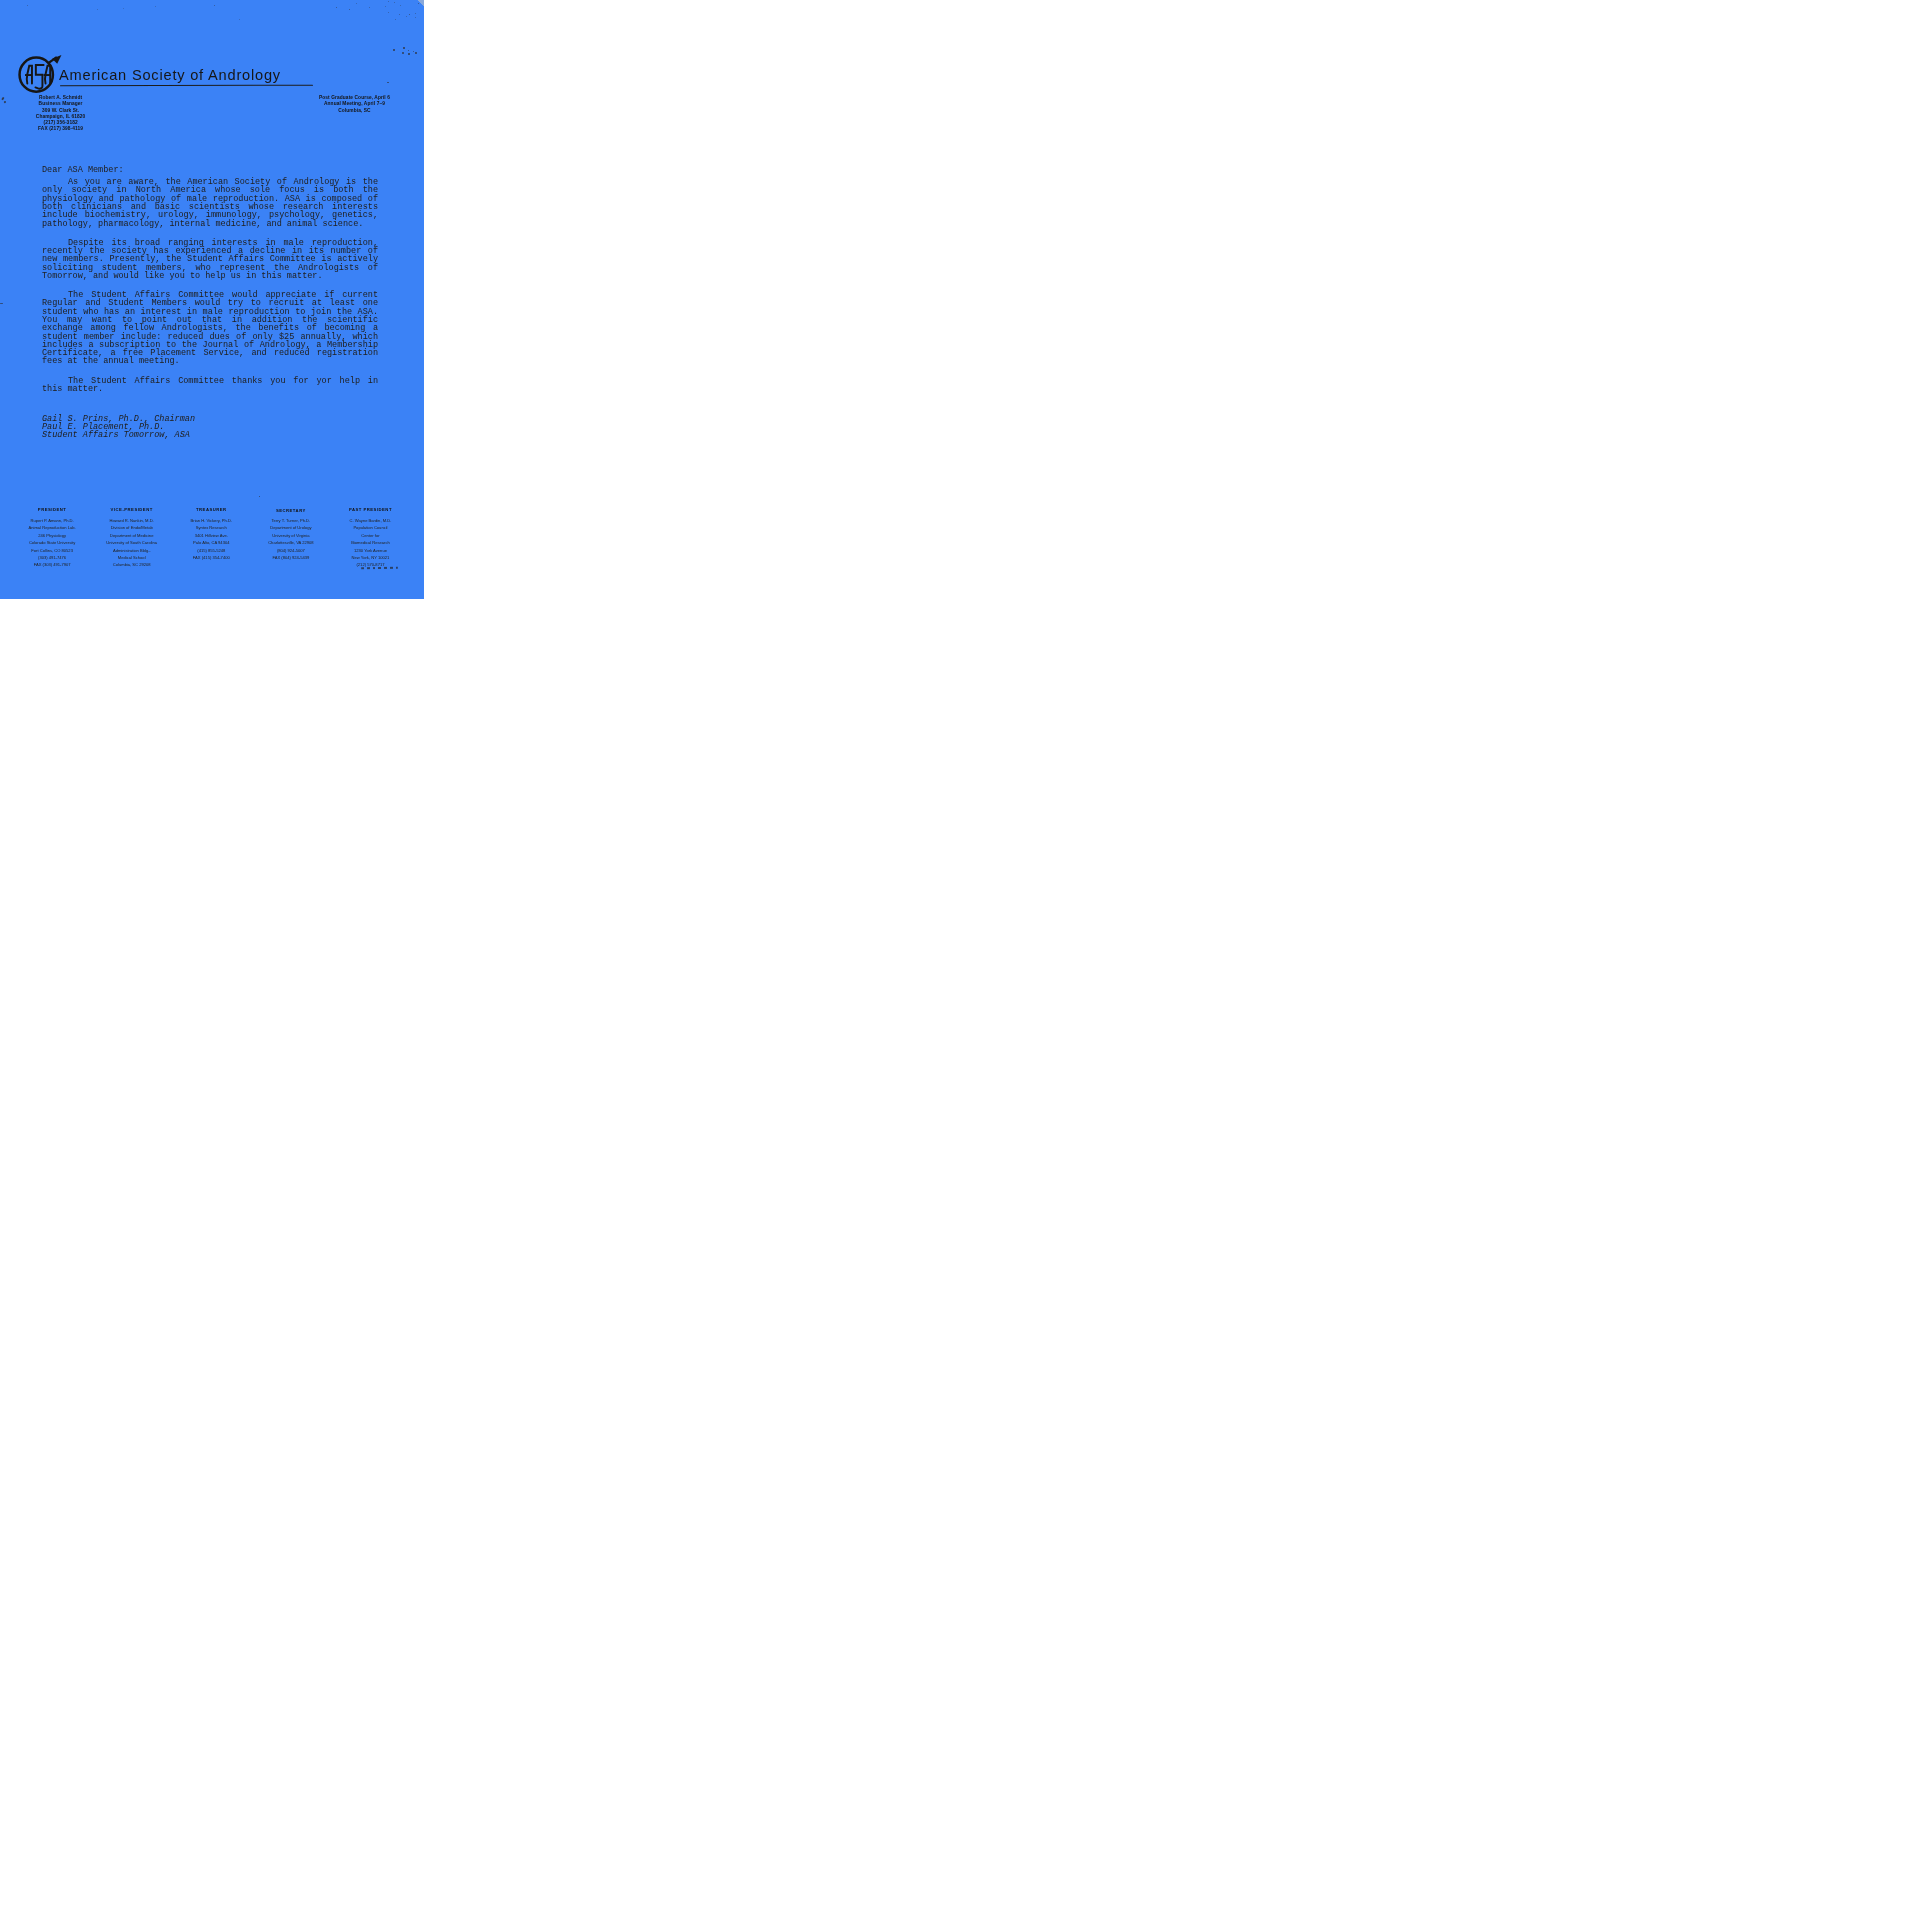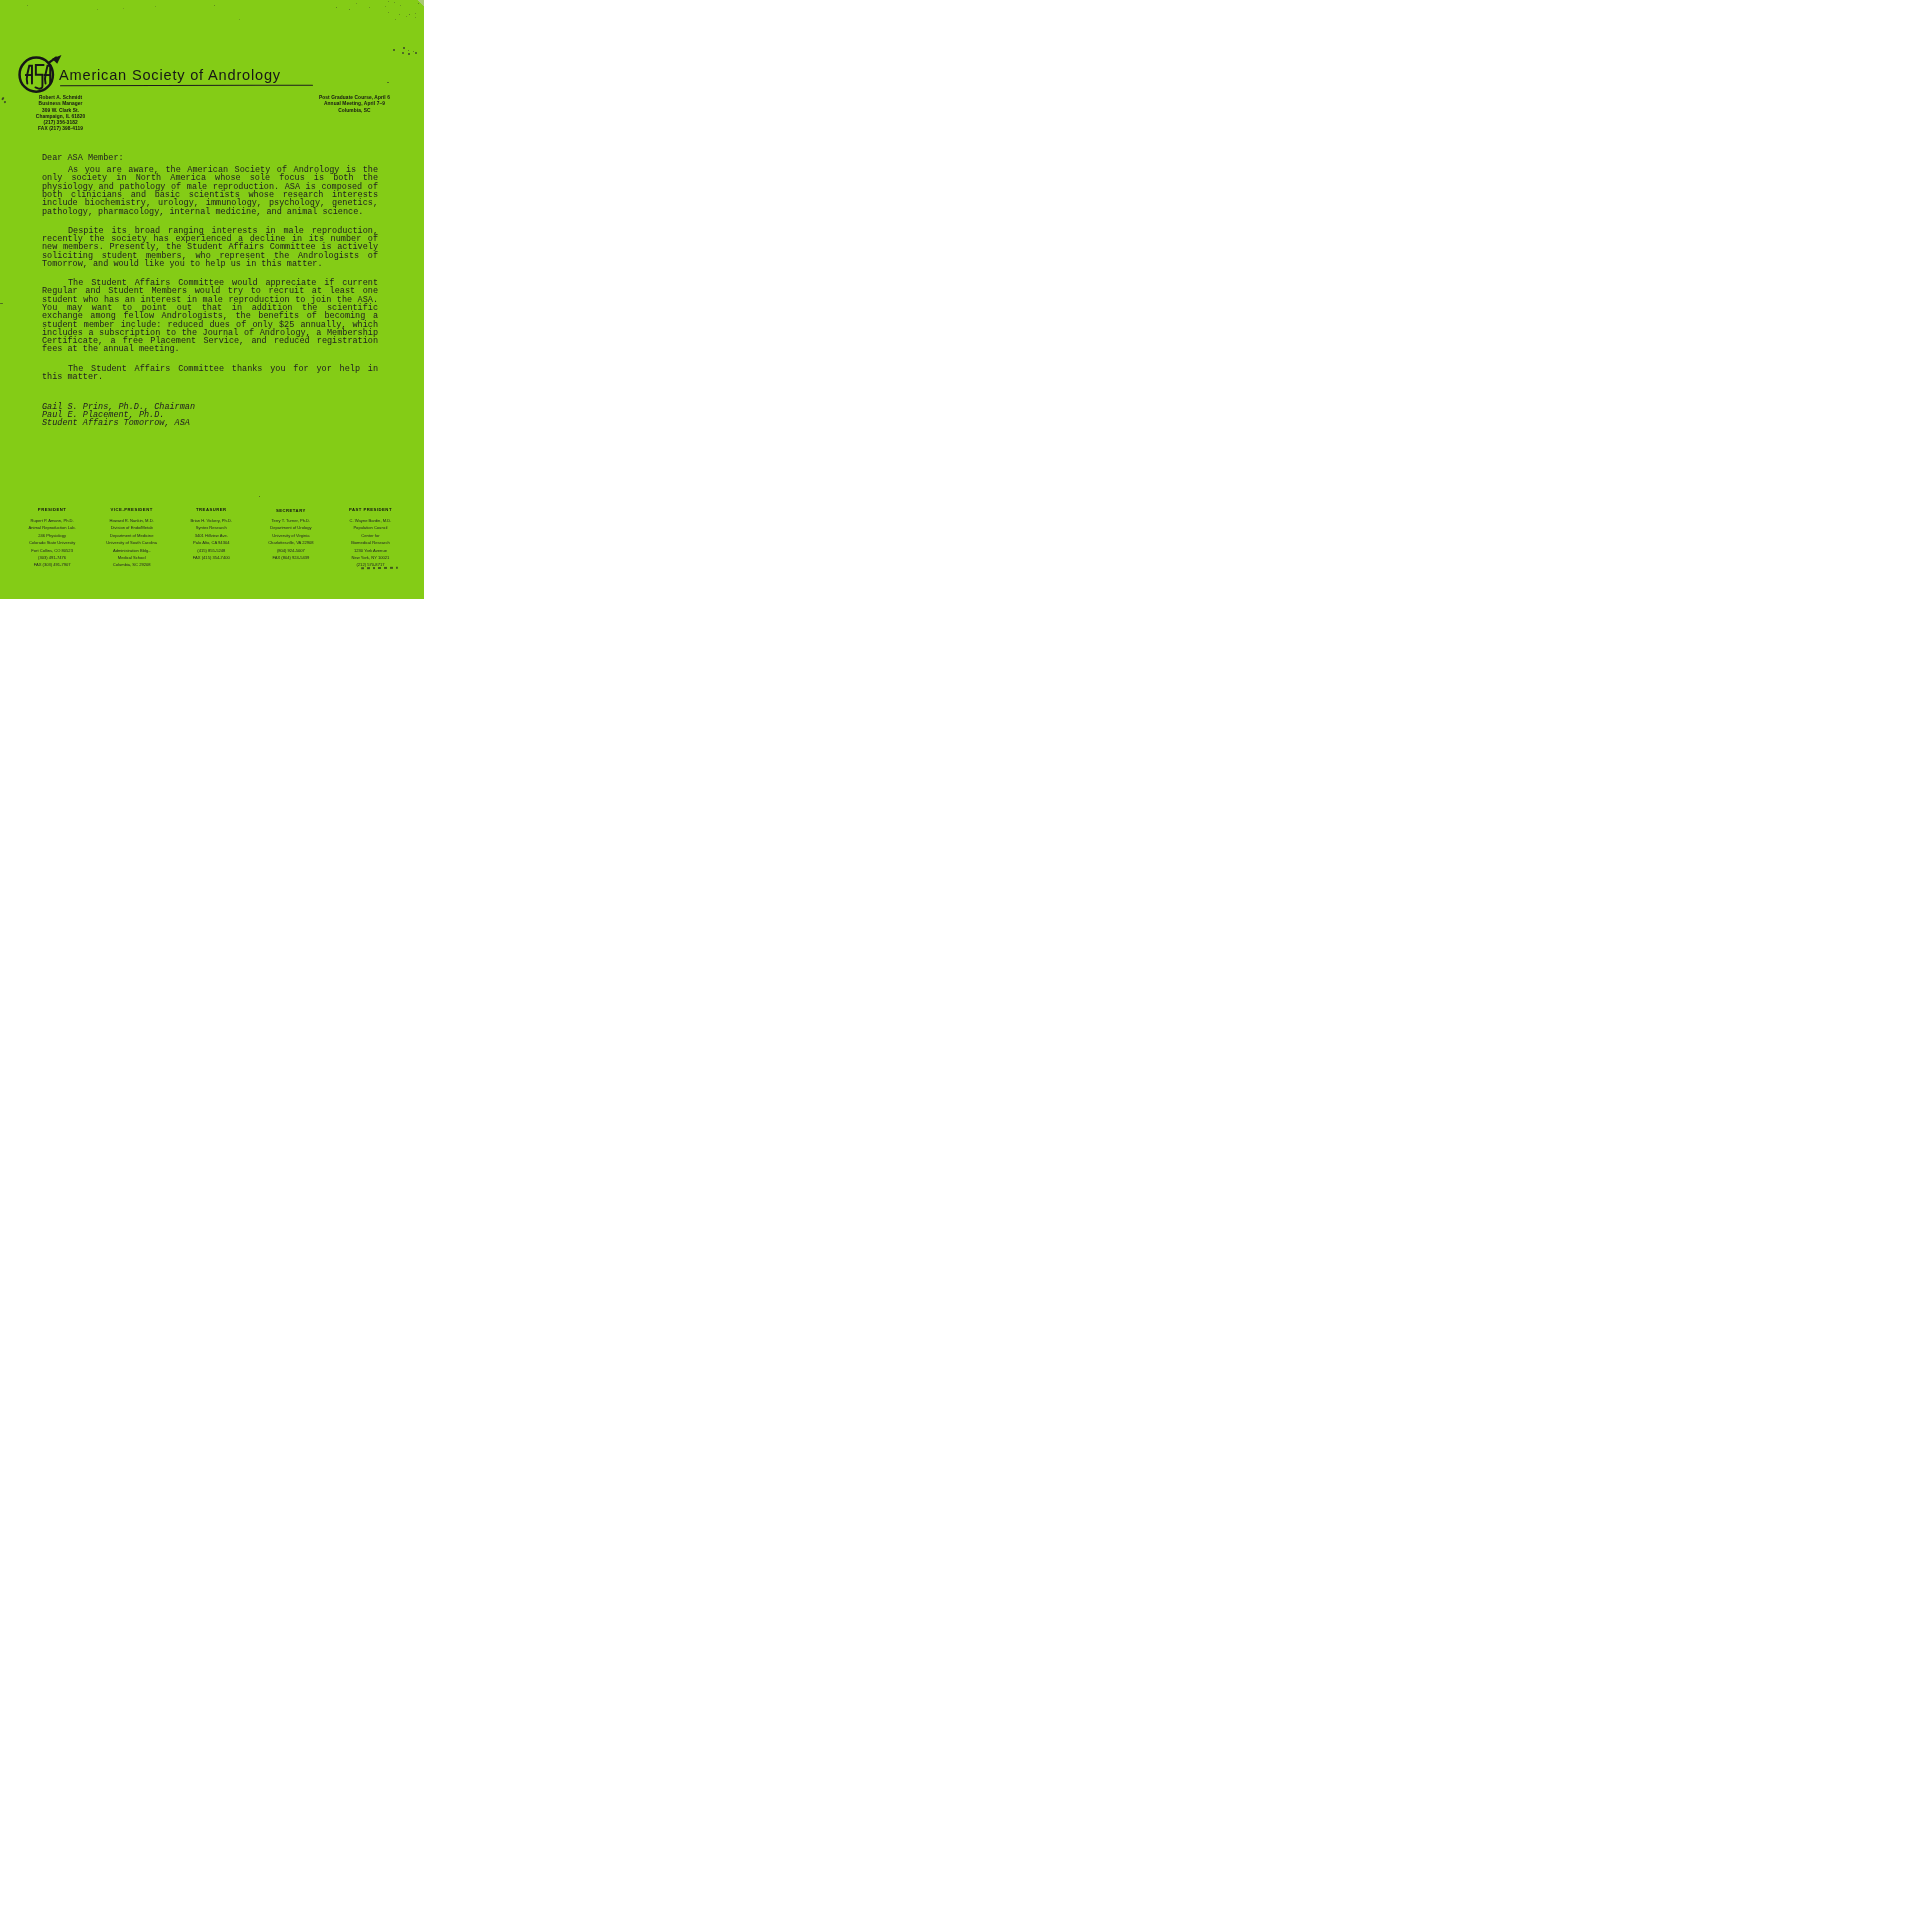--- a/index.html
+++ b/index.html
@@ -1,32 +1,32 @@
 <!DOCTYPE html>
 <html style="font-size:6.2px"><head>
 <meta charset="utf-8">
 <style>
   html,body{margin:0;padding:0;background:#ffffff;}
-  .page{position:relative;width:424px;height:599px;background:#84cc16;overflow:hidden;
+  .page{position:relative;width:424px;height:599px;background:#3b82f6;overflow:hidden;
         font-family:"Liberation Sans",sans-serif;color:#1a1a1a;}
 
   
   .asa-logo{position:absolute;left:17.7px;top:54px;width:45px;height:39px;}
   .org-name{position:absolute;left:59px;top:68px;height:15.4px;
             font:400 14.6px/15.4px "Liberation Sans",sans-serif;letter-spacing:0.8px;color:#161616;
             white-space:nowrap;}
   .rule{position:absolute;left:60px;top:85px;width:253px;height:1.2px;background:#1c1c1c;
         border-radius:0.8px;transform:rotate(-0.15deg);}
   .contact{position:absolute;left:14.6px;top:95px;width:92px;text-align:center;
            font:700 4.8px/6.3px "Liberation Sans",sans-serif;letter-spacing:0.1px;color:#141414;}
   .meeting{position:absolute;left:299px;top:95px;width:111px;text-align:center;
            font:700 4.8px/6.3px "Liberation Sans",sans-serif;letter-spacing:0.1px;color:#141414;}
 
   
-  .letter{position:absolute;left:42px;top:154px;width:336px;
+  .letter{position:absolute;left:42px;top:166px;width:336px;
           font:400 8.5px/8.3px "Liberation Mono","DejaVu Sans Mono",monospace;color:#202020;}
   .salutation{margin:0 0 3.9px 0;}
   .paragraphs p{margin:0 0 10.8px 0;text-indent:26px;text-align:justify;text-align-last:left;}
   .paragraphs p:last-child{margin-bottom:16px;}
   .signature{margin-top:21.6px;font-style:italic;}
 
   
   .officers{position:absolute;left:12.3px;top:507px;width:398px;display:flex;}
   .officer-col{flex:1 1 0;text-align:center;padding:0 1.9px;}
   .officer-title{font:700 4.2px/5.4px "Liberation Sans",sans-serif;letter-spacing:0.5px;

